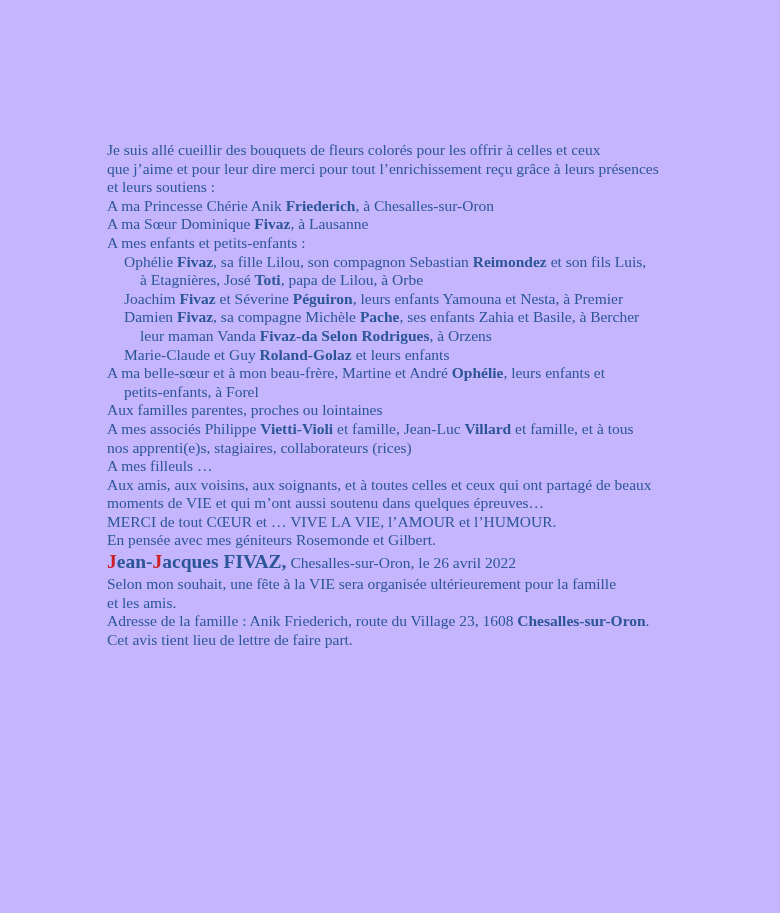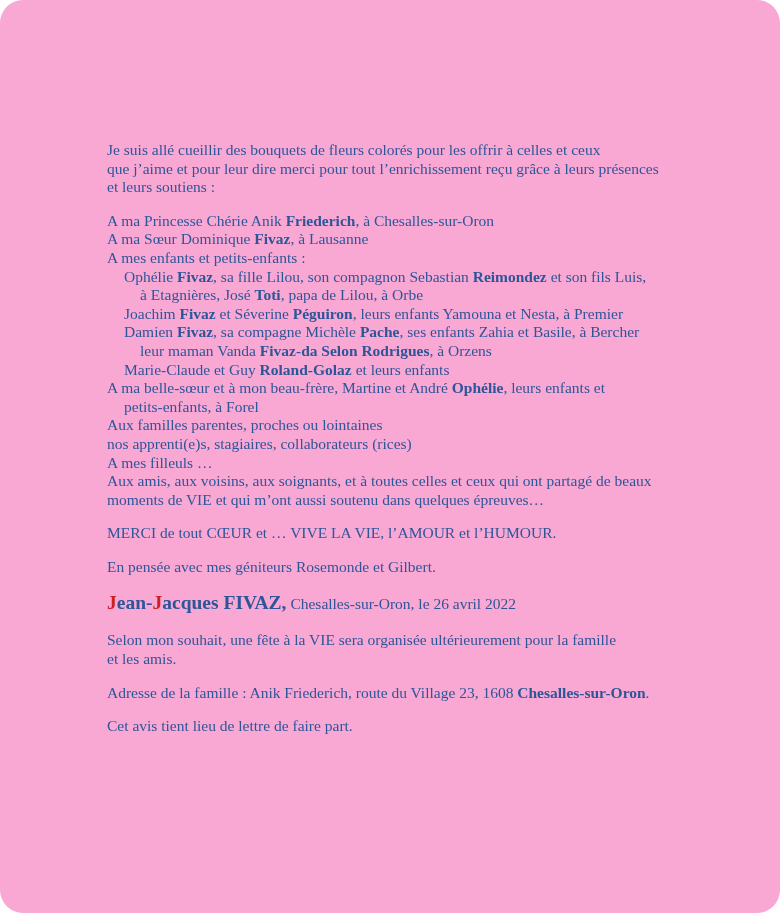--- a/index.html
+++ b/index.html
@@ -5,34 +5,33 @@
   html, body {
     margin: 0;
     padding: 0;
     background: #ffffff;
     font-family: "Liberation Serif", "DejaVu Serif", serif;
   }
   .page {
     position: relative;
     width: 780px;
     height: 913px;
-    background: #f9a8d4;
+    background: #c4b5fd;
     overflow: hidden;
-    border-radius: 23px;
   }
   .content {
     position: absolute;
     left: 107px;
     top: 141px;
     width: 640px;
     color: #2d5699;
     font-size: 15.5px;
     line-height: 18.6px;
   }
-  .paragraph + .paragraph { margin-top: 15px; }
+  .paragraph + .paragraph { margin-top: 0; }
   .line { white-space: nowrap; }
   .indent-1 { padding-left: 17px; }
   .indent-2 { padding-left: 33px; }
   .bold { font-weight: bold; }
   .red  { color: #cb2027; }
   .name-line { line-height: 24px; }
   .name-line .bold { font-size: 19.5px; }
 </style>
 </head>
 <body>
@@ -50,20 +49,21 @@
         <div class="line indent-0"><span>A mes enfants et petits-enfants :</span></div>
         <div class="line indent-1"><span>Ophélie </span><span class="bold">Fivaz</span><span>, sa fille Lilou, son compagnon Sebastian </span><span class="bold">Reimondez</span><span> et son fils Luis,</span></div>
         <div class="line indent-2"><span>à Etagnières, José </span><span class="bold">Toti</span><span>, papa de Lilou, à Orbe</span></div>
         <div class="line indent-1"><span>Joachim </span><span class="bold">Fivaz</span><span> et Séverine </span><span class="bold">Péguiron</span><span>, leurs enfants Yamouna et Nesta, à Premier</span></div>
         <div class="line indent-1"><span>Damien </span><span class="bold">Fivaz</span><span>, sa compagne Michèle </span><span class="bold">Pache</span><span>, ses enfants Zahia et Basile, à Bercher</span></div>
         <div class="line indent-2"><span>leur maman Vanda </span><span class="bold">Fivaz-da Selon Rodrigues</span><span>, à Orzens</span></div>
         <div class="line indent-1"><span>Marie-Claude et Guy </span><span class="bold">Roland-Golaz</span><span> et leurs enfants</span></div>
         <div class="line indent-0"><span>A ma belle-sœur et à mon beau-frère, Martine et André </span><span class="bold">Ophélie</span><span>, leurs enfants et</span></div>
         <div class="line indent-1"><span>petits-enfants, à Forel</span></div>
         <div class="line indent-0"><span>Aux familles parentes, proches ou lointaines</span></div>
+        <div class="line indent-0"><span>A mes associés Philippe </span><span class="bold">Vietti-Violi</span><span> et famille, Jean-Luc </span><span class="bold">Villard</span><span> et famille, et à tous</span></div>
         <div class="line indent-0"><span>nos apprenti(e)s, stagiaires, collaborateurs (rices)</span></div>
         <div class="line indent-0"><span>A mes filleuls …</span></div>
         <div class="line indent-0"><span>Aux amis, aux voisins, aux soignants, et à toutes celles et ceux qui ont partagé de beaux</span></div>
         <div class="line indent-0"><span>moments de VIE et qui m’ont aussi soutenu dans quelques épreuves…</span></div>
       </div>
       <div class="paragraph">
         <div class="line indent-0"><span>MERCI de tout CŒUR et … VIVE LA VIE, l’AMOUR et l’HUMOUR.</span></div>
       </div>
       <div class="paragraph">
         <div class="line indent-0"><span>En pensée avec mes géniteurs Rosemonde et Gilbert.</span></div>

